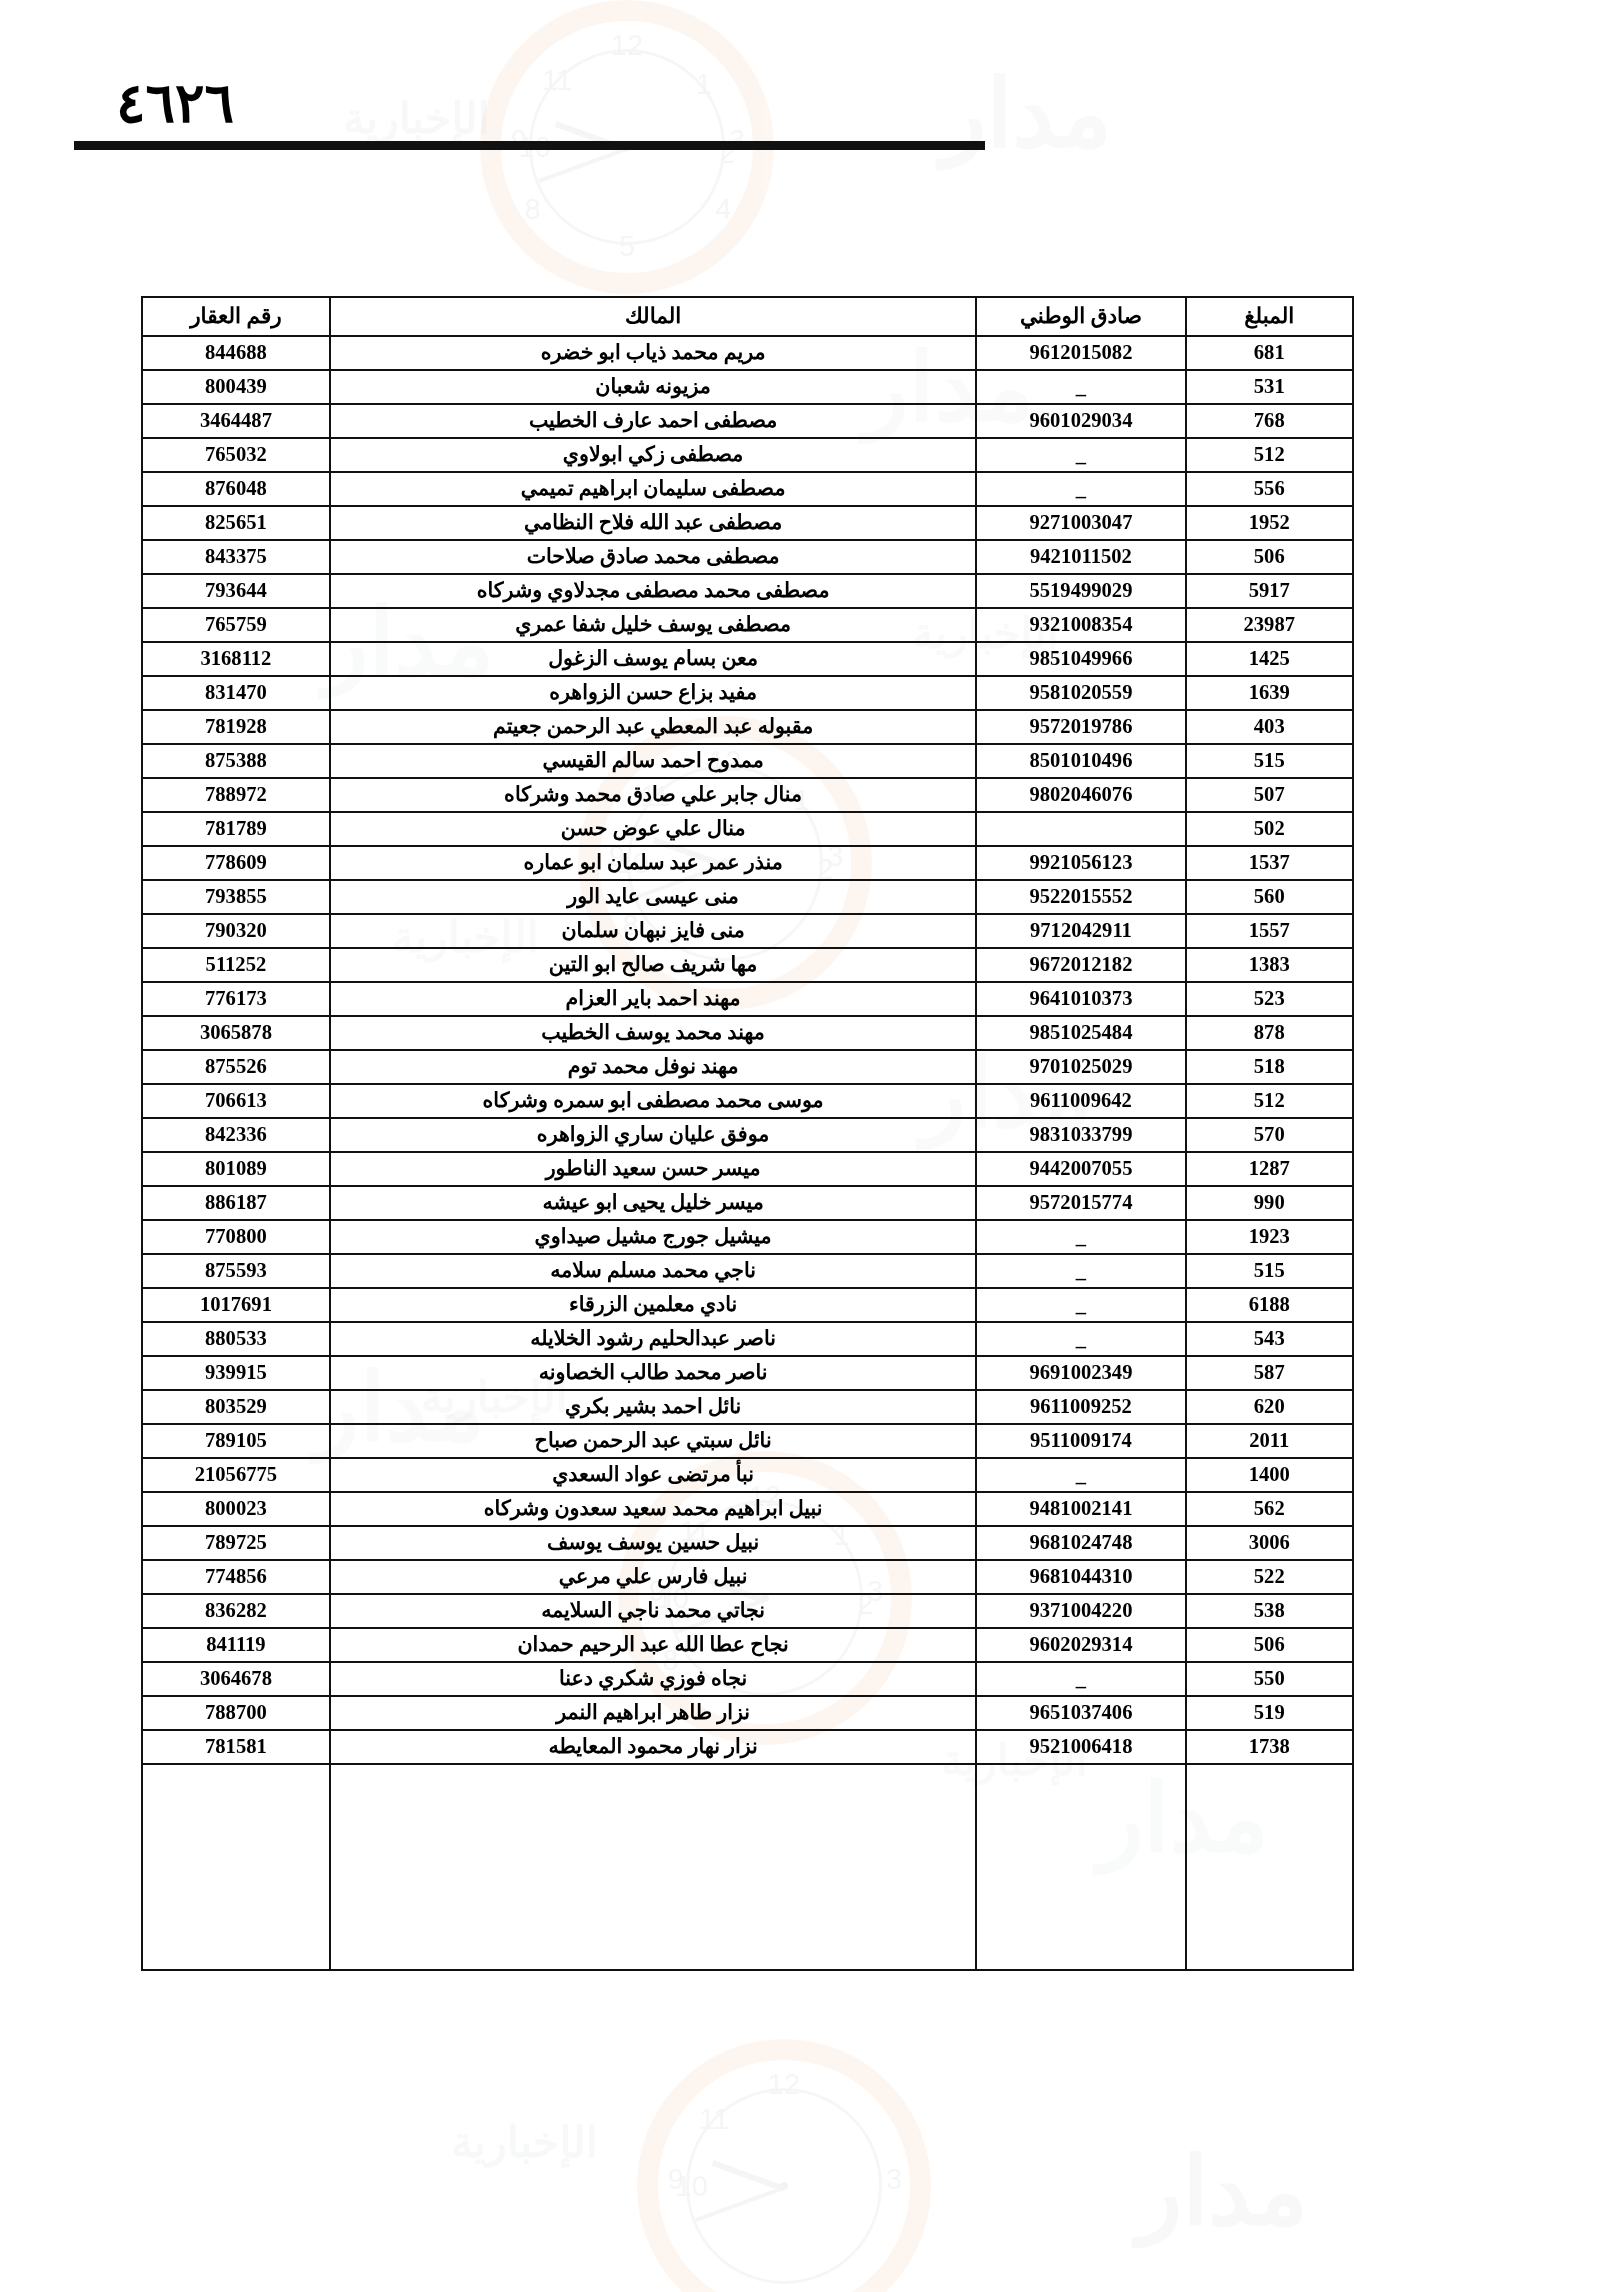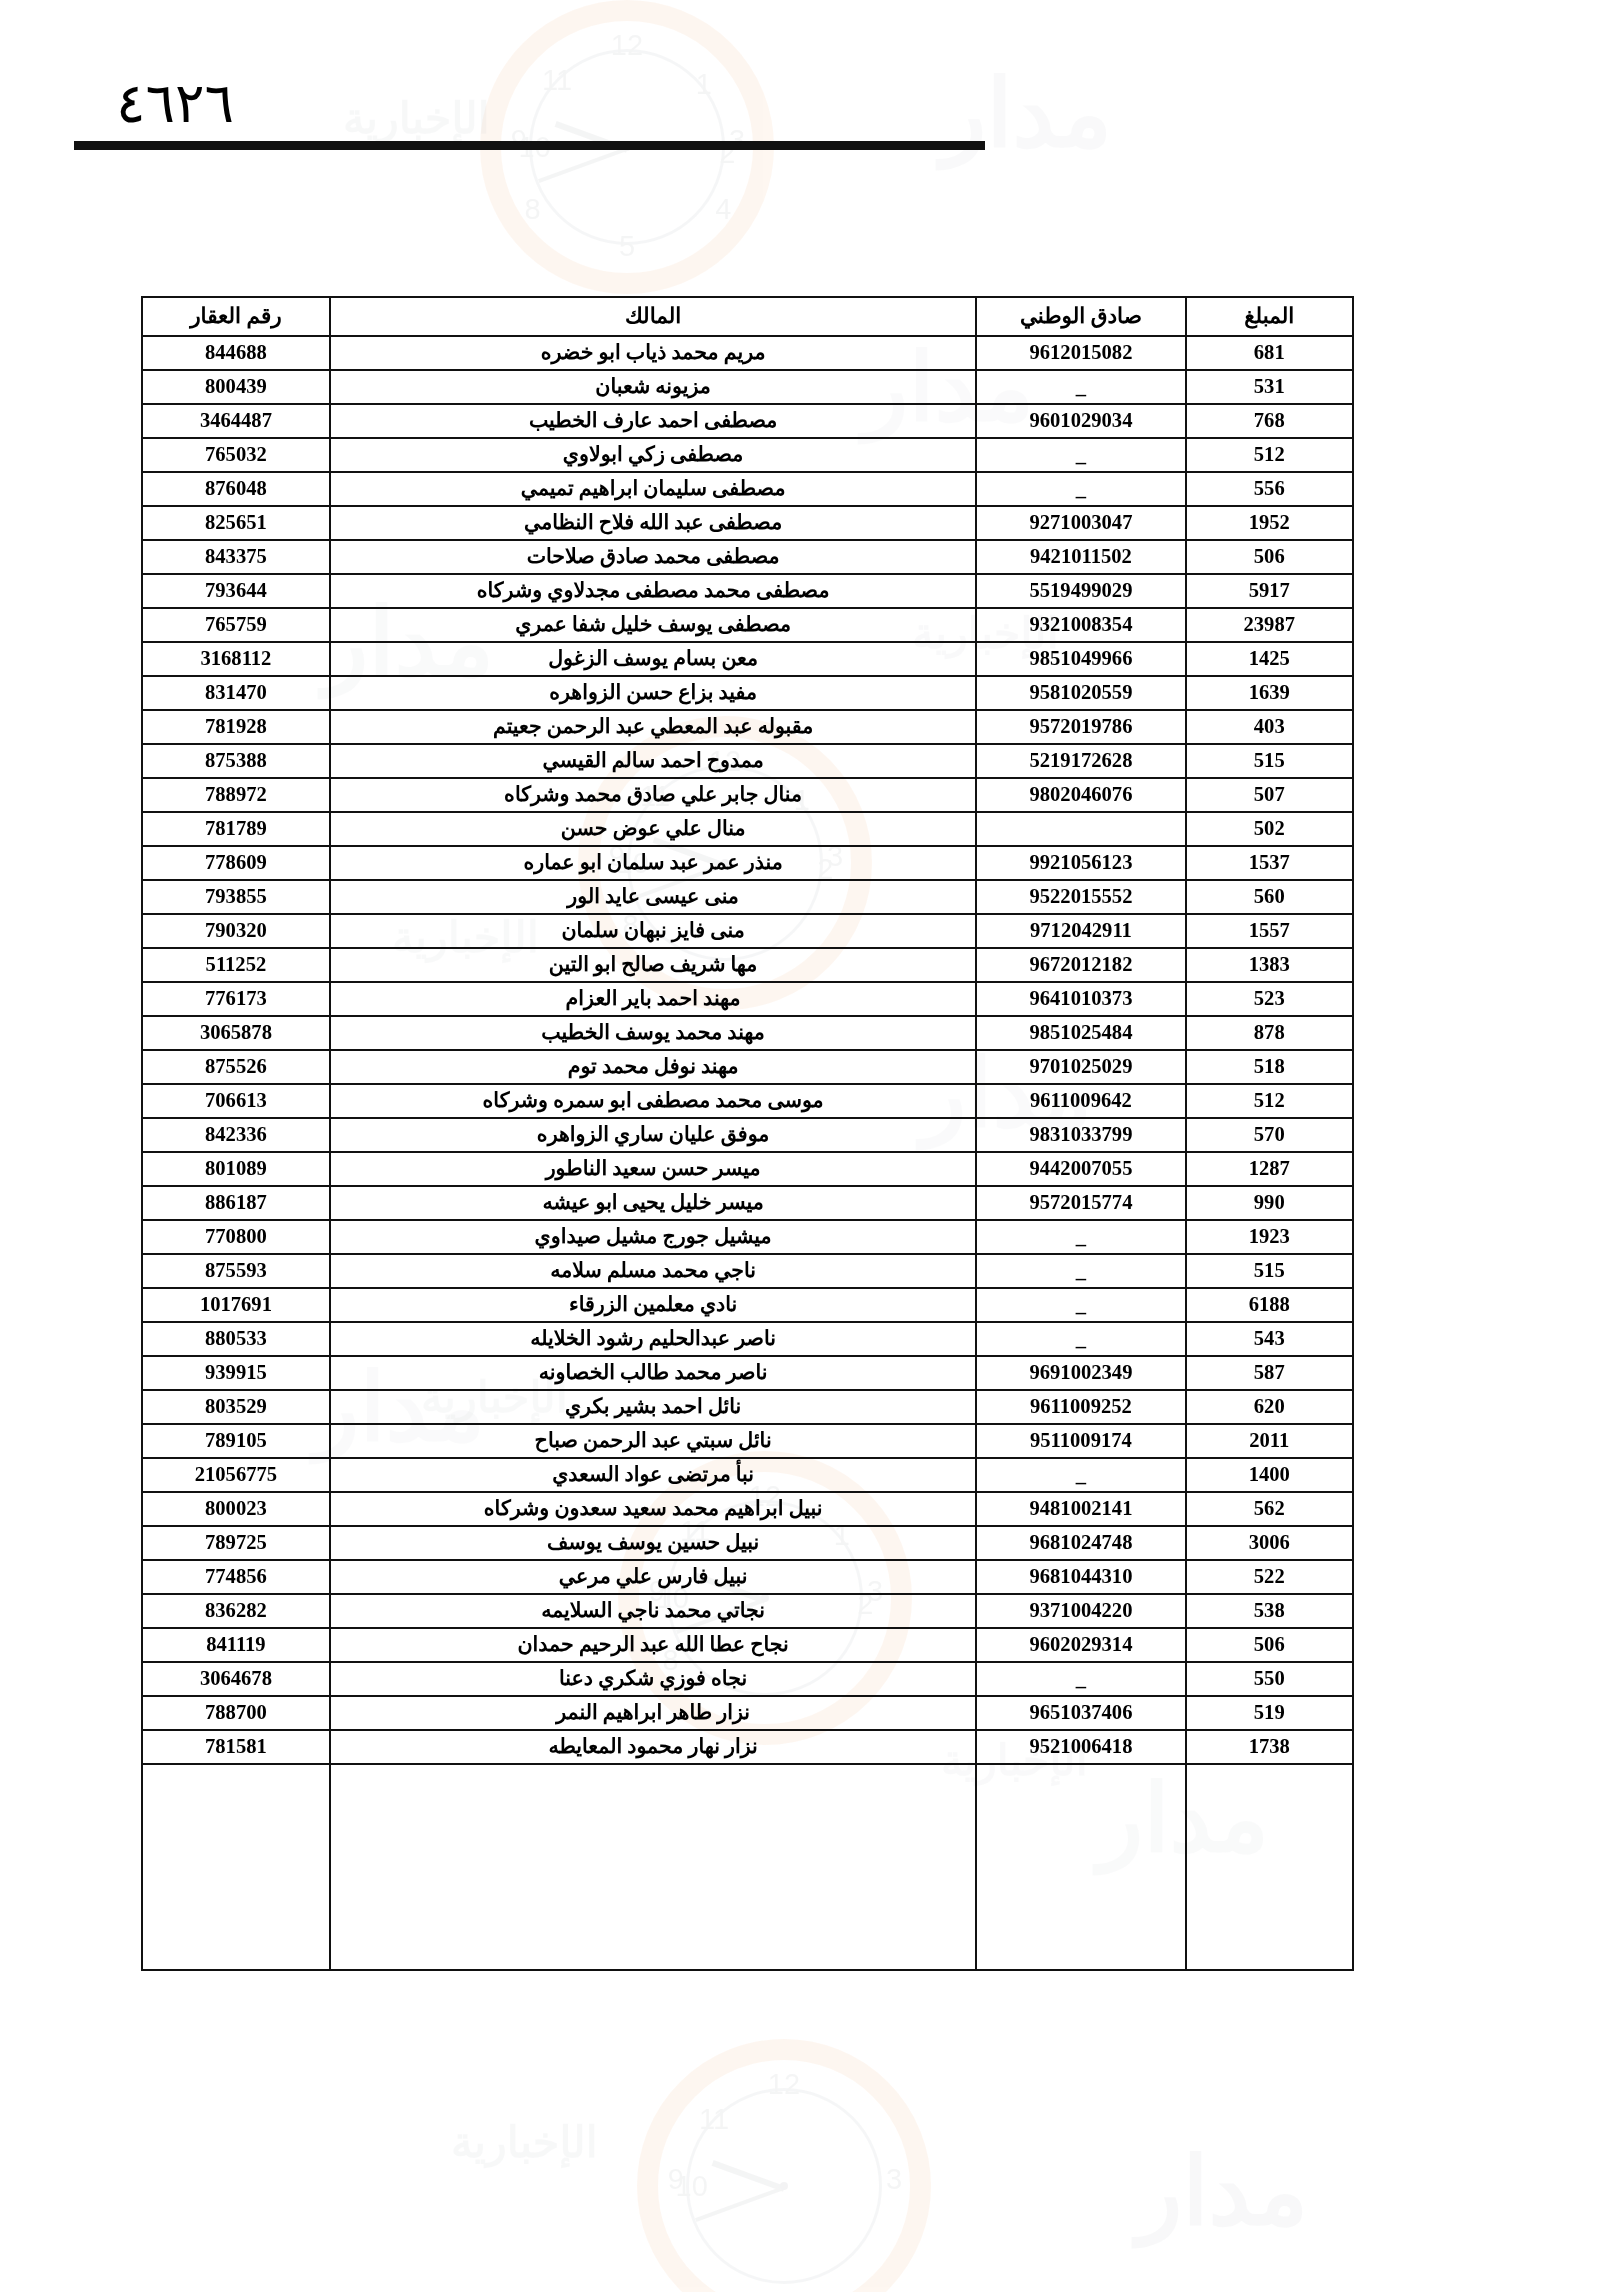--- a/index.html
+++ b/index.html
@@ -88,21 +88,21 @@
     left: 0;
     right: 0;
     height: 294px;
     z-index: 3;
   }
   .folio {
     position: absolute;
     top: 76px;
     left: 116px;
     font-size: 55px;
-    font-weight: normal;
+    font-weight: bold;
     font-family: "Liberation Serif", "DejaVu Serif", serif;
     letter-spacing: 2px;
     line-height: 1;
   }
   .rule {
     position: absolute;
     top: 141px;
     left: 74px;
     width: 907px;
     height: 8.8px;
@@ -367,21 +367,21 @@
           <td class="propno">831470</td>
         </tr>
         <tr>
           <td class="amount">403</td>
           <td class="natno">9572019786</td>
           <td class="owner">مقبوله عبد المعطي عبد الرحمن جعيتم</td>
           <td class="propno">781928</td>
         </tr>
         <tr>
           <td class="amount">515</td>
-          <td class="natno">5219172628</td>
+          <td class="natno">8501010496</td>
           <td class="owner">ممدوح احمد سالم  القيسي</td>
           <td class="propno">875388</td>
         </tr>
         <tr>
           <td class="amount">507</td>
           <td class="natno">9802046076</td>
           <td class="owner">منال جابر علي صادق محمد وشركاه</td>
           <td class="propno">788972</td>
         </tr>
         <tr>

